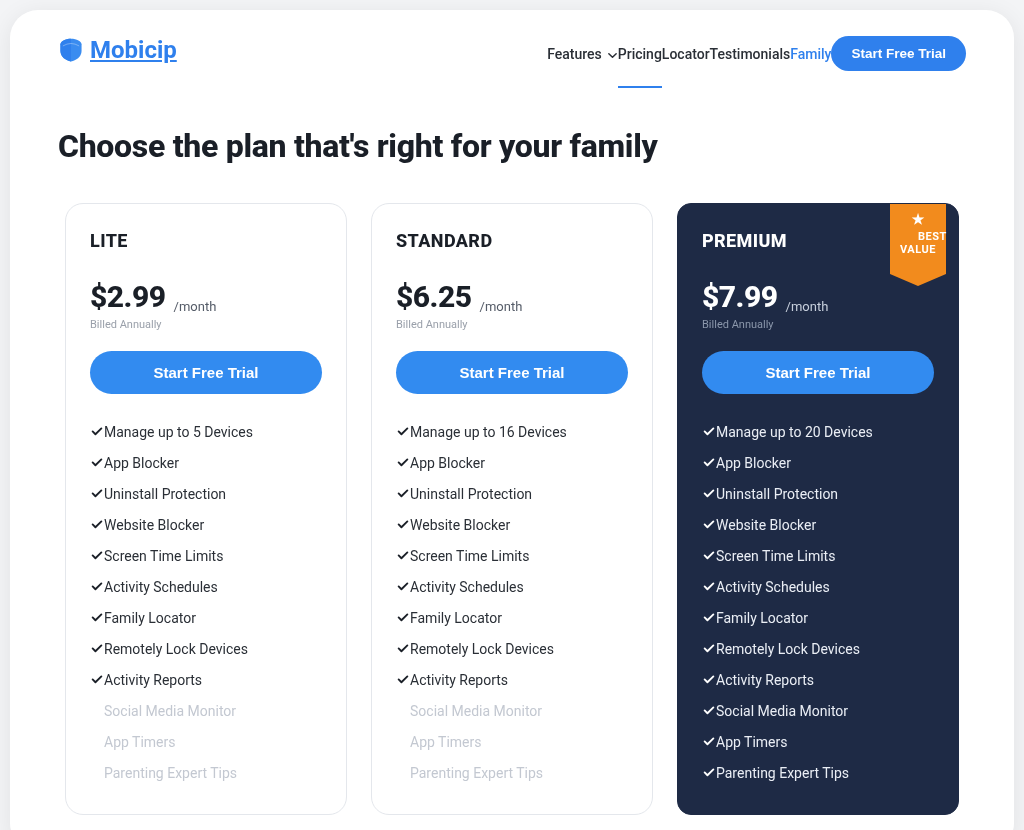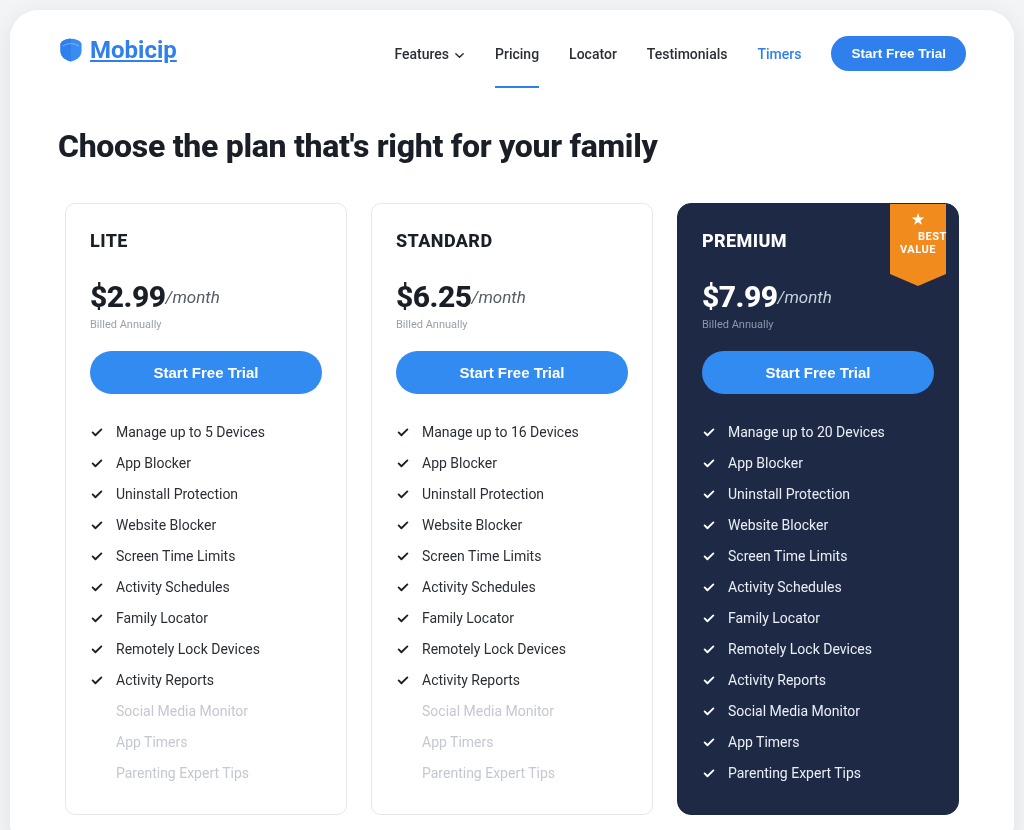--- a/index.html
+++ b/index.html
@@ -40,21 +40,20 @@
     font-weight: 700;
   }
   .logo-mark {
     width: 26px; height: 26px;
     position: relative;
   }
   .logo-mark svg { display:block; }
   .main-nav {
     display: flex;
     align-items: center;
-    gap: 30px;
     font-size: 14px;
     color: #2a2f36;
   }
   .main-nav .nav-item {
     color: #2a2f36;
     font-weight: 500;
     display: flex;
     align-items: center;
     gap: 5px;
     position: relative;
@@ -98,21 +97,21 @@
   }
   
   .plans {
     display: flex;
     gap: 24px;
     margin-top: 38px;
     justify-content: center;
   }
   .plan {
     border: 1px solid #e4e7ec;
-    border-radius: 10px;
+    border-radius: 18px;
     background: #fff;
     width: 282px;
     padding: 26px 24px;
     position: relative;
   }
   .plan.dark {
     background: #1e2a45;
     border: 1px solid #1e2a45;
     color: #fff;
     border-radius: 14px;
@@ -147,34 +146,34 @@
   .plan-badge .txt2 { letter-spacing: 0.5px; }
   .plan-name {
     font-size: 18px;
     font-weight: 800;
     letter-spacing: 0.4px;
     color: #1a1f27;
   }
   .plan.dark .plan-name { color: #fff; }
   .price-row {
     display: flex;
-    align-items: center;
+    align-items: flex-end;
+    gap: 8px;
     margin-top: 28px;
   }
   .price {
     font-size: 30px;
     font-weight: 800;
     color: #1a1f27;
     letter-spacing: -0.5px;
   }
   .plan.dark .price { color: #fff; }
   .per-month {
-    font-size: 17px;
+    font-size: 13px;
     color: #555c68;
-    font-style: italic;
   }
   .plan.dark .per-month { color: #c7cfdc; }
   .billed {
     font-size: 11px;
     color: #9aa0aa;
     margin-top: 4px;
   }
   .plan.dark .billed { color: #8b97ab; }
   .plan-cta {
     background: #328bf0;
@@ -187,22 +186,21 @@
     padding: 13px 0;
     margin-top: 20px;
     cursor: pointer;
   }
   .features {
     list-style: none;
     margin-top: 22px;
   }
   .features li {
     display: flex;
-    align-items: center;
-    gap: 12px;
+    align-items: flex-start;
     font-size: 14px;
     color: #2a2f36;
     padding: 7.5px 0;
   }
   .plan.dark .features li { color: #eaeef5; }
   .features li.dim {
     color: #c3c8d1;
   }
   .features li.dim .check { visibility: hidden; }
   .check {
@@ -245,21 +243,21 @@
         <button class="nav-item active">
           <span>Pricing</span>
         </button>
         <button class="nav-item">
           <span>Locator</span>
         </button>
         <button class="nav-item">
           <span>Testimonials</span>
         </button>
         <button class="nav-item login">
-          <span>Timers</span>
+          <span>Family</span>
         </button>
         <button class="header-cta">
           <span>Start Free Trial</span>
         </button>
       </nav>
     </header>
 
     <h1 class="headline">Choose the plan that's right for your family</h1>
 
     <div class="plans" id="plans">

